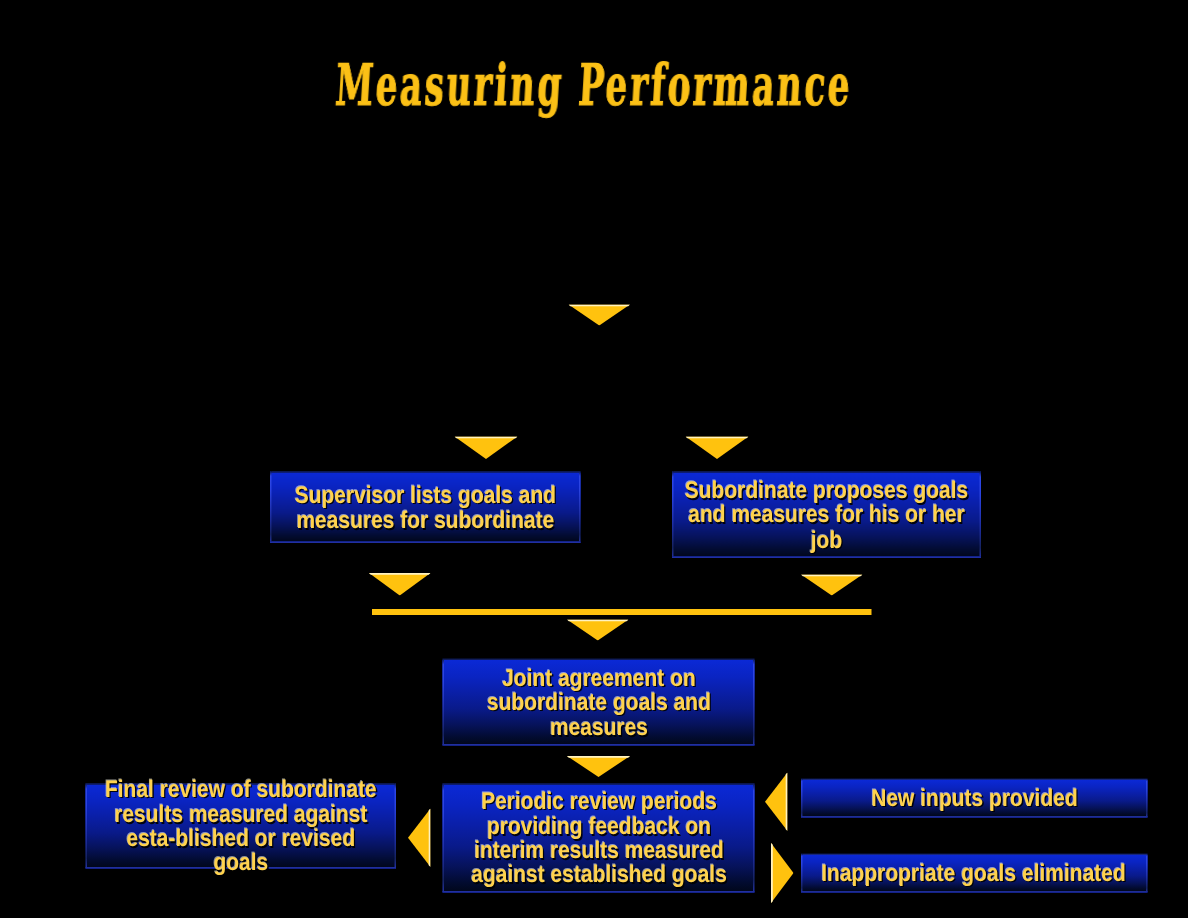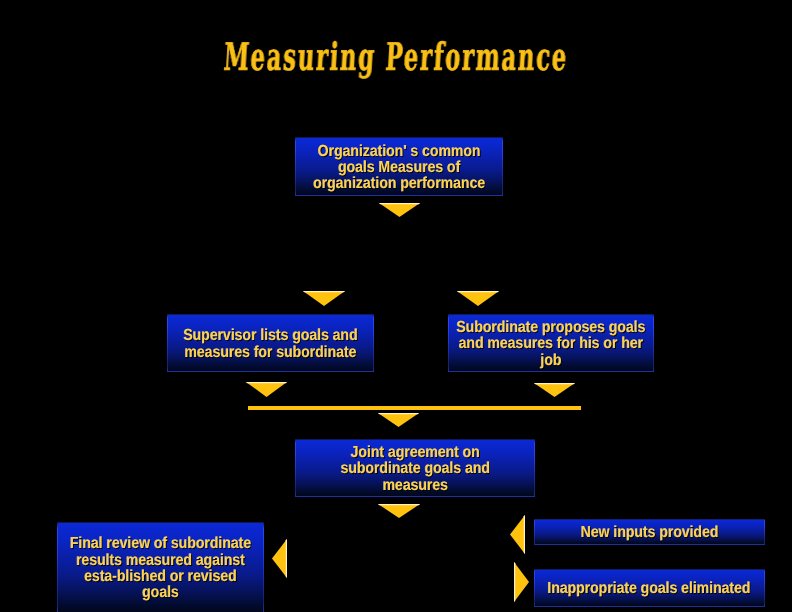--- a/index.html
+++ b/index.html
@@ -26,80 +26,80 @@
 
   .arw{position:absolute;display:block;}
   .bar{position:absolute;background:#ffc20e;box-shadow:0 0 0 0 transparent;}
 </style>
 </head>
 <body>
 
 <div id="stage">
   <div class="title">Measuring Performance</div>
 
-  <div class="box" style="left:295px;top:137px;width:208px;height:59px;padding:0 6px">
-      <span class="btxt">Organization' s common<br>goals Measures of<br>organization performance</span>
-    </div>
   <svg class="arw" style="left:379px;top:203px" width="41" height="14" viewBox="0 0 41 14">
       <polygon points="0,0 41,0 20.5,14" fill="#ffc20e"></polygon>
       <polygon points="0,0 41,0 39.8,1.2 1.2,1.2" fill="#fff2c0"></polygon>
     </svg>
 
 
   <svg class="arw" style="left:303px;top:291px" width="42" height="15" viewBox="0 0 42 15">
       <polygon points="0,0 42,0 21.0,15" fill="#ffc20e"></polygon>
       <polygon points="0,0 42,0 40.8,1.2 1.2,1.2" fill="#fff2c0"></polygon>
     </svg>
   <svg class="arw" style="left:457px;top:291px" width="42" height="15" viewBox="0 0 42 15">
       <polygon points="0,0 42,0 21.0,15" fill="#ffc20e"></polygon>
       <polygon points="0,0 42,0 40.8,1.2 1.2,1.2" fill="#fff2c0"></polygon>
     </svg>
 
-  <div class="box" style="left:167px;top:314px;width:207px;height:58px;padding:0 6px">
+  <div class="box" style="left:180px;top:314px;width:207px;height:48px;padding:0 6px">
       <span class="btxt">Supervisor lists goals and<br>measures for subordinate</span>
     </div>
   <div class="box" style="left:448px;top:314px;width:206px;height:58px;padding:0 22px">
       <span class="btxt">Subordinate proposes goals<br>and measures for his or her<br>job</span>
     </div>
 
   <svg class="arw" style="left:246px;top:382px" width="41" height="15" viewBox="0 0 41 15">
       <polygon points="0,0 41,0 20.5,15" fill="#ffc20e"></polygon>
       <polygon points="0,0 41,0 39.8,1.2 1.2,1.2" fill="#fff2c0"></polygon>
     </svg>
   <svg class="arw" style="left:534px;top:383px" width="41" height="14" viewBox="0 0 41 14">
       <polygon points="0,0 41,0 20.5,14" fill="#ffc20e"></polygon>
       <polygon points="0,0 41,0 39.8,1.2 1.2,1.2" fill="#fff2c0"></polygon>
     </svg>
   <div class="bar" style="left:248px;top:406px;width:333px;height:4px"></div>
   <svg class="arw" style="left:378px;top:413px" width="41" height="14" viewBox="0 0 41 14">
       <polygon points="0,0 41,0 20.5,14" fill="#ffc20e"></polygon>
       <polygon points="0,0 41,0 39.8,1.2 1.2,1.2" fill="#fff2c0"></polygon>
     </svg>
 
-  <div class="box" style="left:295px;top:439px;width:240px;height:58px;padding:0 20px">
+  <div class="box" style="left:295px;top:439px;width:208px;height:58px;padding:0 20px">
       <span class="btxt">Joint agreement on<br>subordinate goals and<br>measures</span>
     </div>
 
   <svg class="arw" style="left:378px;top:504px" width="42" height="14" viewBox="0 0 42 14">
       <polygon points="0,0 42,0 21.0,14" fill="#ffc20e"></polygon>
       <polygon points="0,0 42,0 40.8,1.2 1.2,1.2" fill="#fff2c0"></polygon>
     </svg>
 
-  <div class="box" style="left:57px;top:522px;width:207px;height:91px;padding:0 4px">
+  <div class="box" style="left:295px;top:522px;width:208px;height:73px;padding:0 4px">
+      <span class="btxt">Periodic review periods<br>providing feedback on<br>interim results measured<br>against established goals</span>
+    </div>
+  <div class="box" style="left:57px;top:522px;width:207px;height:57px;padding:0 4px">
       <span class="btxt">Final review of subordinate<br>results measured against<br>esta-blished or revised<br>goals</span>
     </div>
   <svg class="arw" style="left:272px;top:539px" width="15" height="39" viewBox="0 0 15 39">
       <polygon points="15,0 15,39 0,19.5" fill="#ffc20e"></polygon>
       <polygon points="15,0 15,39 13.8,37.8 13.8,1.2" fill="#fff2c0"></polygon>
     </svg>
 
   <div class="box" style="left:534px;top:519px;width:231px;height:26px;padding:0 6px">
       <span class="btxt">New inputs provided</span>
     </div>
-  <div class="box" style="left:534px;top:569px;width:231px;height:38px;padding:0 6px">
+  <div class="box" style="left:534px;top:569px;width:231px;height:26px;padding:0 6px">
       <span class="btxt">Inappropriate goals eliminated</span>
     </div>
   <svg class="arw" style="left:510px;top:515px" width="15" height="39" viewBox="0 0 15 39">
       <polygon points="15,0 15,39 0,19.5" fill="#ffc20e"></polygon>
       <polygon points="15,0 15,39 13.8,37.8 13.8,1.2" fill="#fff2c0"></polygon>
     </svg>
   <svg class="arw" style="left:514px;top:562px" width="15" height="40" viewBox="0 0 15 40">
       <polygon points="0,0 15,20.0 0,40" fill="#ffc20e"></polygon>
       <polygon points="0,0 1.2,1.2 1.2,38.8 0,40" fill="#fff2c0"></polygon>
     </svg>

